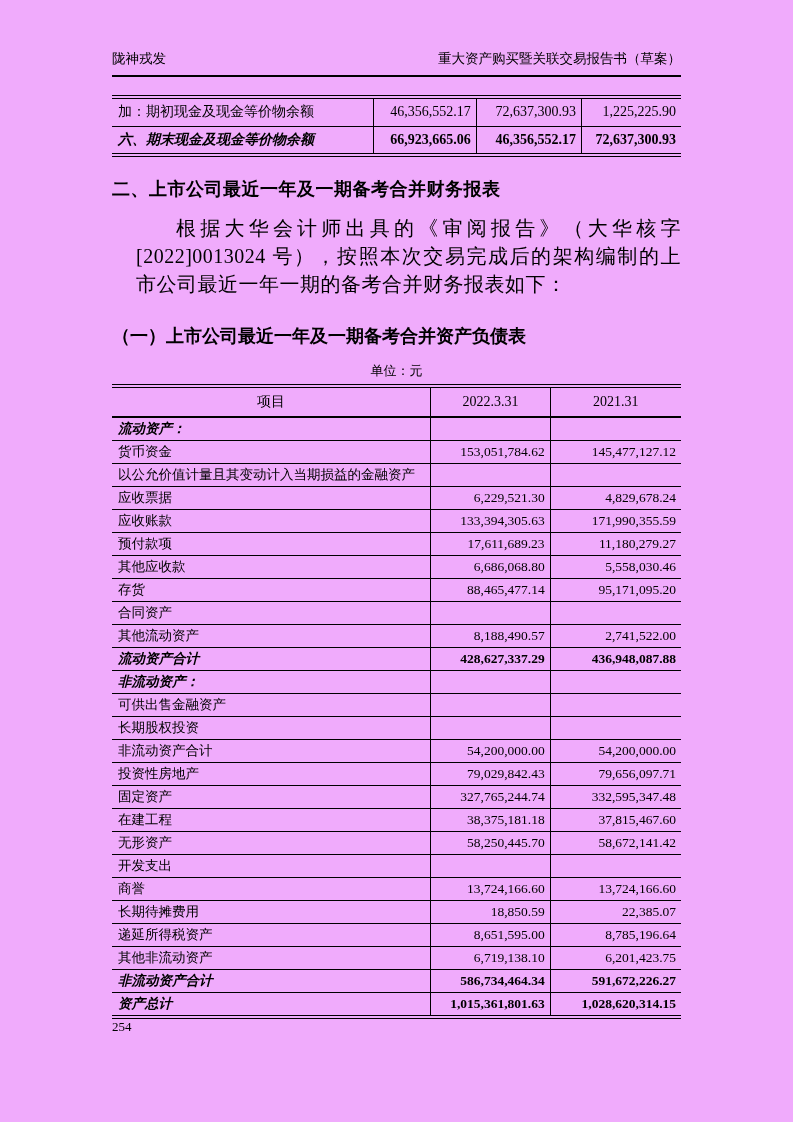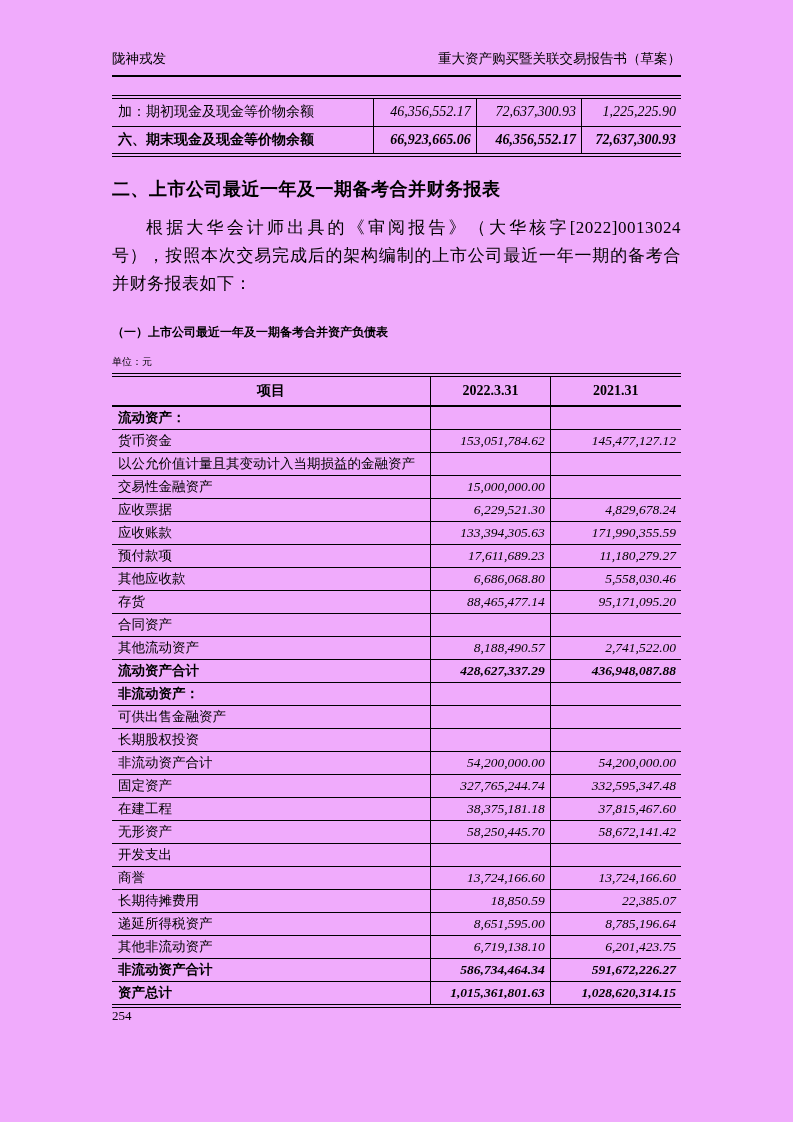--- a/index.html
+++ b/index.html
@@ -18,45 +18,45 @@
     font-size:13.5px; padding-bottom:7px; border-bottom:2px solid #000;
   }
 
   
   .tbl-wrap { border-top:4px double #000; border-bottom:4px double #000; }
   table { width:100%; border-collapse:collapse; table-layout:fixed; }
   td, th { border-bottom:1px solid #000; vertical-align:middle; overflow:hidden; white-space:nowrap; }
   tr:last-child td { border-bottom:none; }
   .vline { border-left:1px solid #000; }
   .lbl { text-align:left; padding-left:6px; }
-  .num { text-align:right; padding-right:5px;font-style:italic; }
+  .num { text-align:right; padding-right:5px; }
 
   
   .carry-table td { height:27px; font-size:14px; }
   .carry-col1 { width:46%; } .carry-col2 { width:18%; }
   .carry-col3 { width:18.5%; } .carry-col4 { width:17.5%; }
 
   
-  .bs-table th { height:29px; font-size:14px; font-weight:bold; text-align:center; border-bottom:2px solid #000; }
+  .bs-table th { height:29px; font-size:14px; font-weight:normal; text-align:center; border-bottom:2px solid #000; }
   .bs-table td { height:23px; font-size:13.5px; }
   .bs-col1 { width:56%; } .bs-col2 { width:21%; } .bs-col3 { width:23%; }
 
   tr.bold td { font-weight:bold; }
-  tr.bold td.lbl { font-family:"Liberation Sans","DejaVu Sans",sans-serif; font-size:13.5px; }
+  tr.bold td.lbl { font-family:"Liberation Sans","DejaVu Sans",sans-serif; font-size:13.5px;font-style:italic; }
   .carry-table tr.bold td.lbl { font-size:14px; }
 
   
   .hei { font-family:Liberation Sans, sans-serif; font-weight:bold; }
   .h1 { font-size:18px; margin-top:20px; letter-spacing:0.5px; }
   .para {
-    font-size:17px; line-height:28px; margin-top:13px;
-    text-align:justify; text-indent:2em; letter-spacing:0.5px;
+    font-size:20px; line-height:28px; margin-top:13px;
+    text-align:justify; text-indent:2em; letter-spacing:0.5px;margin-left:24px;
   }
-  .h2 { font-size:12px; margin-top:26px; }
-  .unit { text-align:left; font-size:10px; margin-top:14px; margin-bottom:4px; }
+  .h2 { font-size:18px; margin-top:26px; }
+  .unit { text-align:center; font-size:13px; margin-top:14px; margin-bottom:4px; }
   .gap-after-carry { margin-top:18px; }
   .bs-margin { margin-top:2px; }
 
   
   .page-footer { text-align:left; font-size:13px; }
 </style>
 </head>
 <body>
 
 <div class="page">
@@ -124,25 +124,20 @@
               <td class="lbl">货币资金</td>
               <td class="num vline">153,051,784.62</td>
               <td class="num vline">145,477,127.12</td>
             </tr>
             <tr>
               <td class="lbl">以公允价值计量且其变动计入当期损益的金融资产</td>
               <td class="num vline"></td>
               <td class="num vline"></td>
             </tr>
             <tr>
-              <td class="lbl">交易性金融资产</td>
-              <td class="num vline">15,000,000.00</td>
-              <td class="num vline"></td>
-            </tr>
-            <tr>
               <td class="lbl">应收票据</td>
               <td class="num vline">6,229,521.30</td>
               <td class="num vline">4,829,678.24</td>
             </tr>
             <tr>
               <td class="lbl">应收账款</td>
               <td class="num vline">133,394,305.63</td>
               <td class="num vline">171,990,355.59</td>
             </tr>
             <tr>
@@ -189,20 +184,25 @@
               <td class="lbl">长期股权投资</td>
               <td class="num vline"></td>
               <td class="num vline"></td>
             </tr>
             <tr>
               <td class="lbl">非流动资产合计</td>
               <td class="num vline">54,200,000.00</td>
               <td class="num vline">54,200,000.00</td>
             </tr>
             <tr>
+              <td class="lbl">投资性房地产</td>
+              <td class="num vline">79,029,842.43</td>
+              <td class="num vline">79,656,097.71</td>
+            </tr>
+            <tr>
               <td class="lbl">固定资产</td>
               <td class="num vline">327,765,244.74</td>
               <td class="num vline">332,595,347.48</td>
             </tr>
             <tr>
               <td class="lbl">在建工程</td>
               <td class="num vline">38,375,181.18</td>
               <td class="num vline">37,815,467.60</td>
             </tr>
             <tr>

